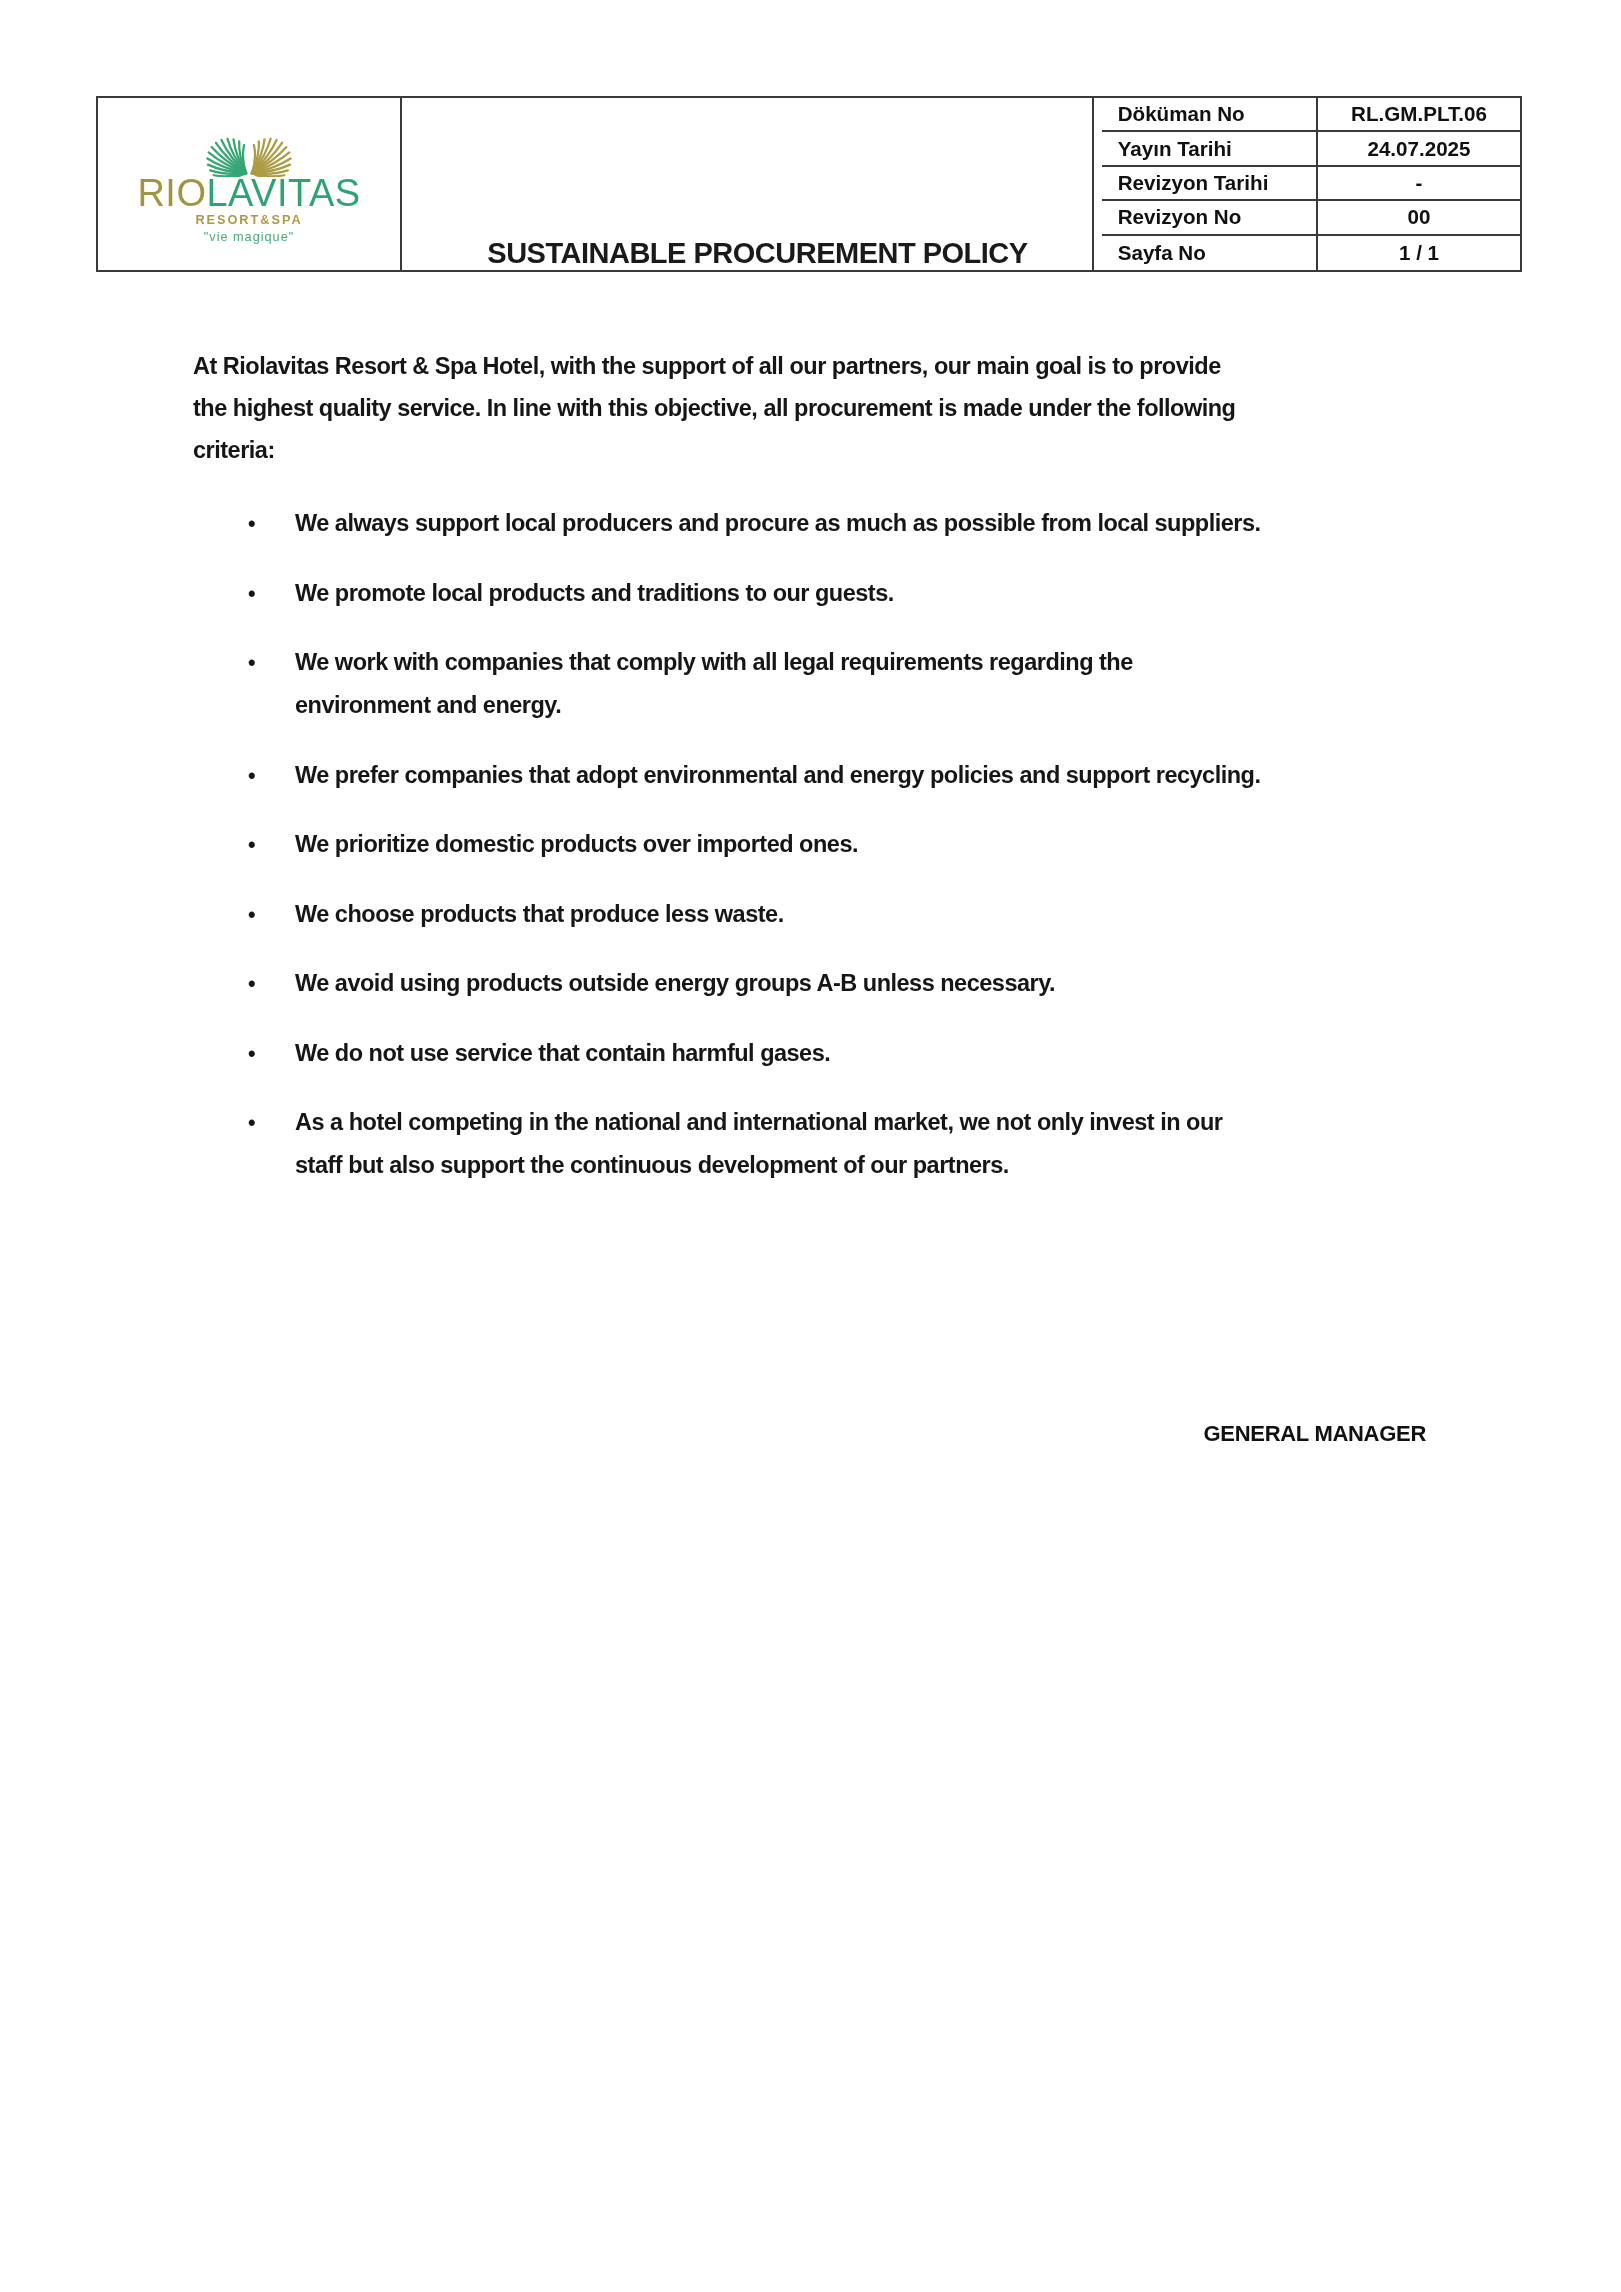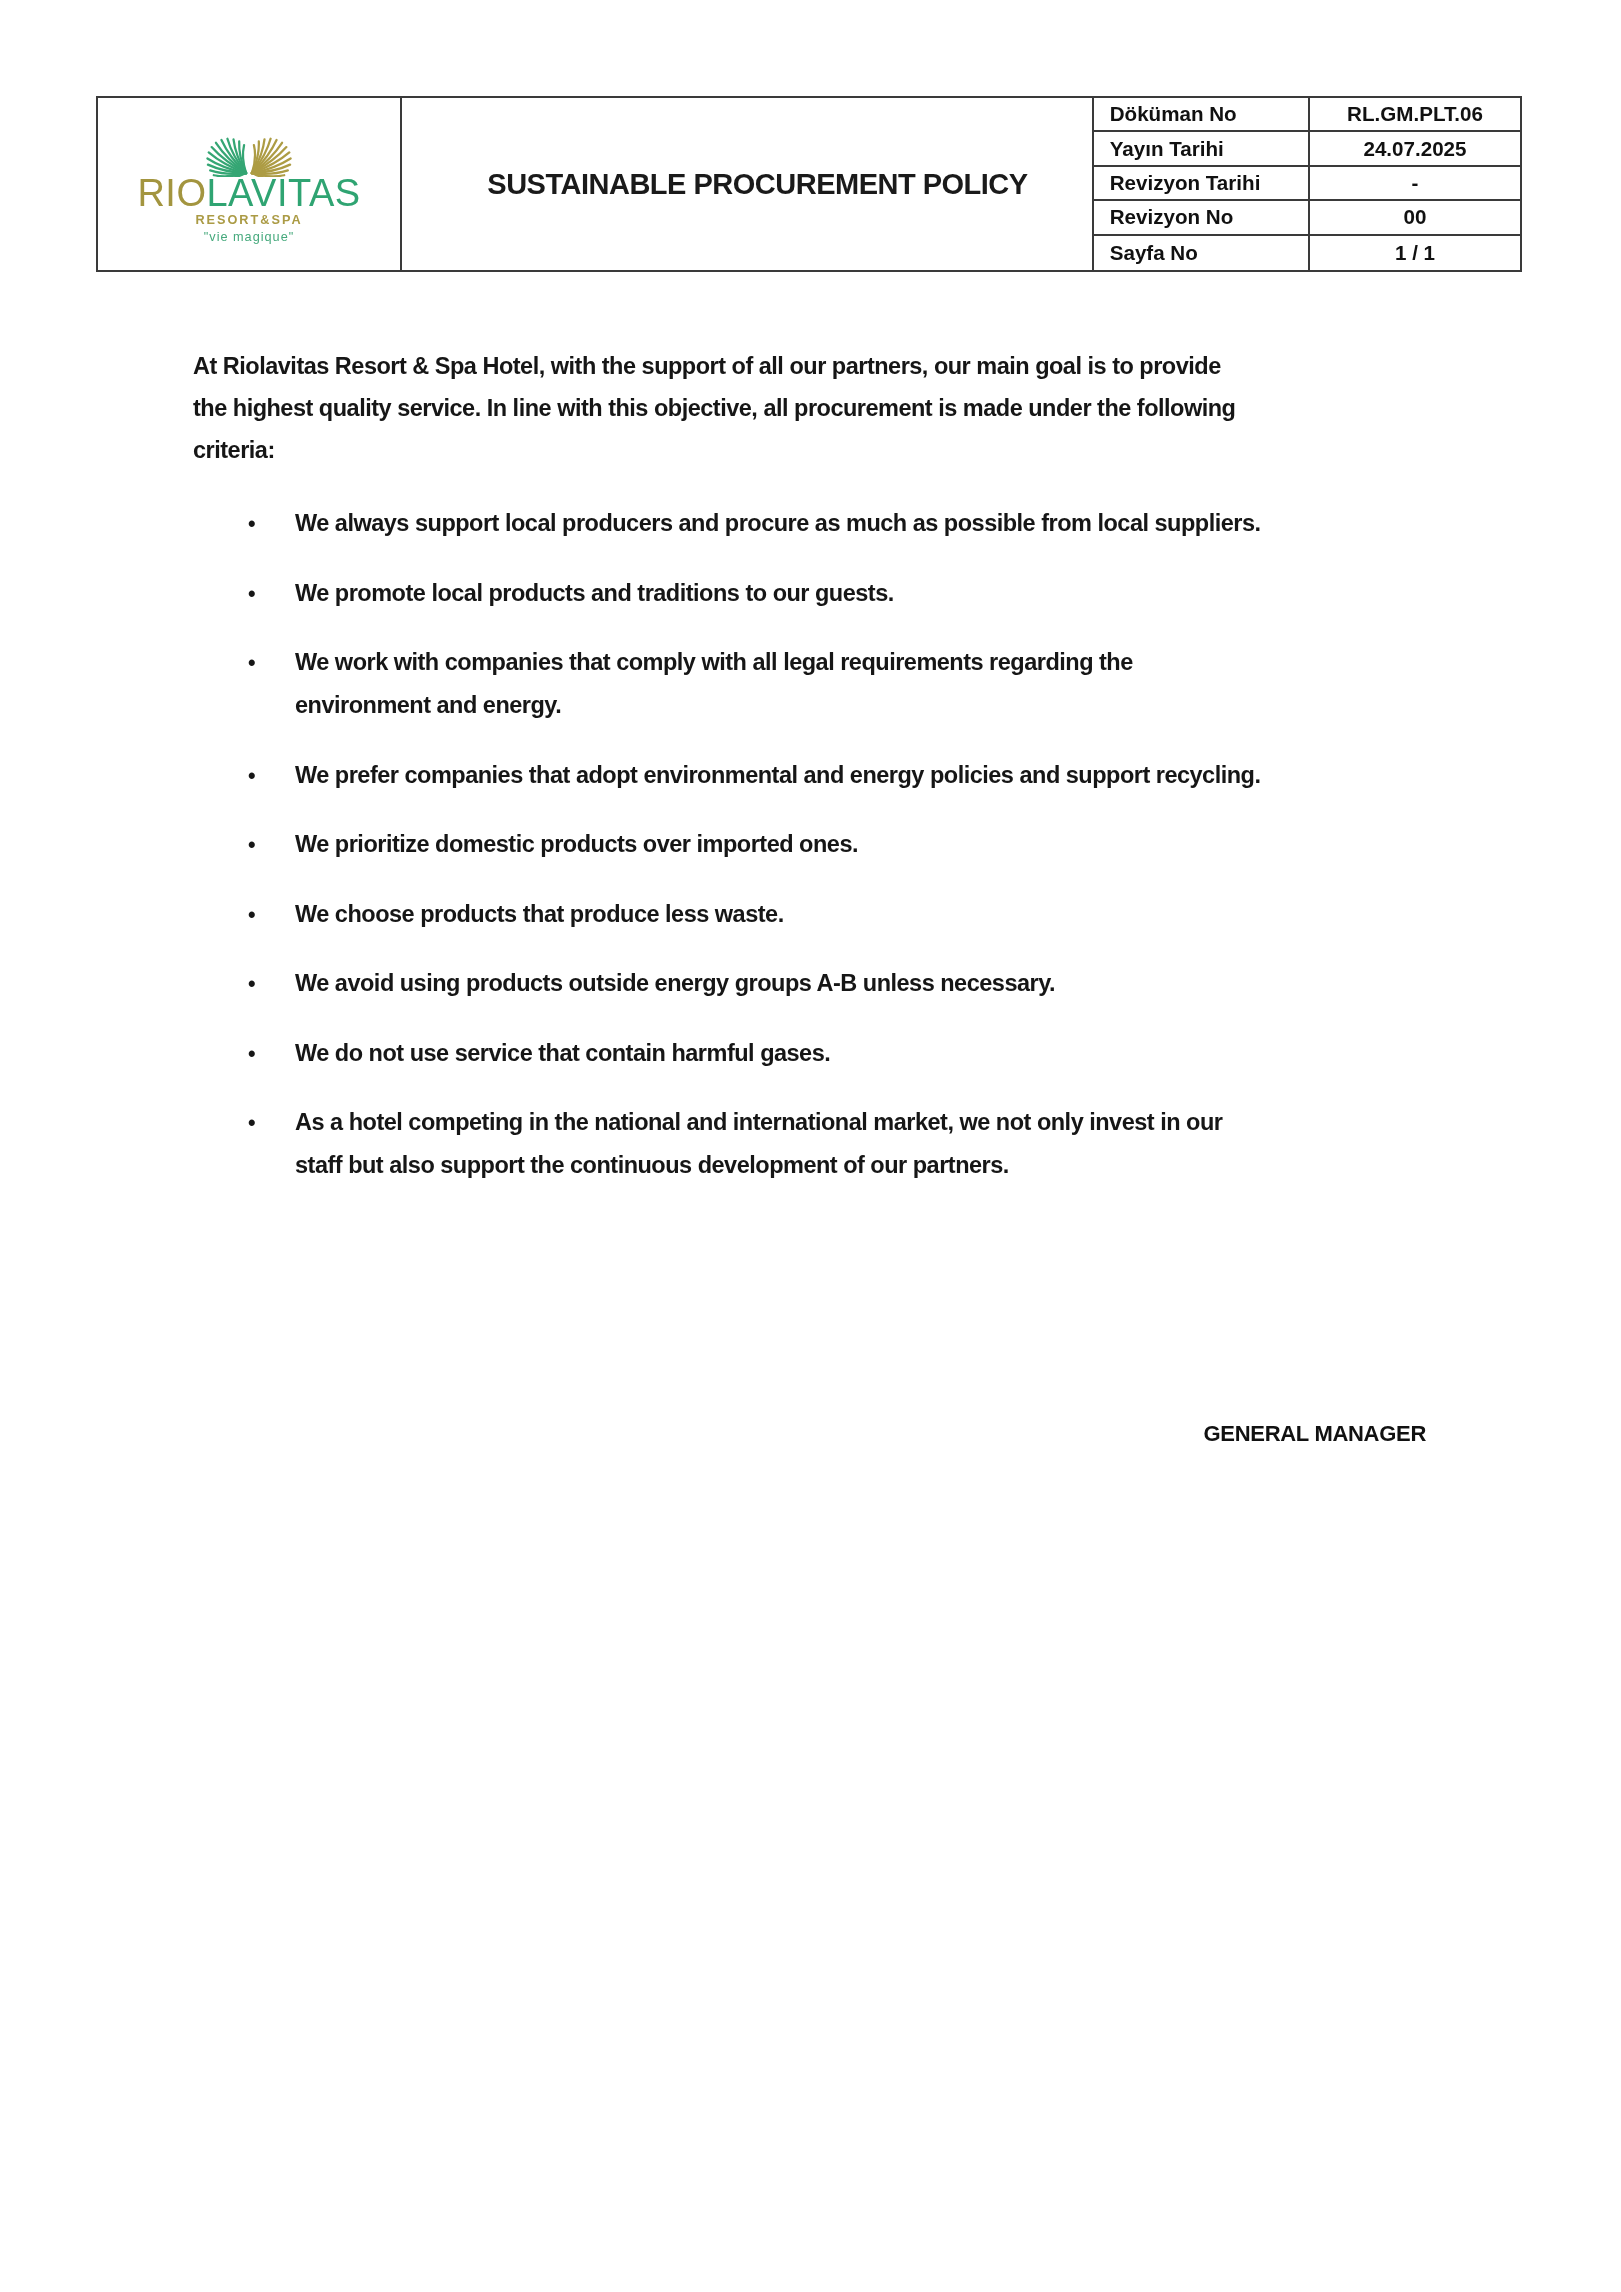--- a/index.html
+++ b/index.html
@@ -39,33 +39,34 @@
     font-size:12.7px;font-weight:700;letter-spacing:2px;
     color:#ab9b45;white-space:nowrap;
   }
   .tagline{
     margin-top:3.9px;
     font-size:12.7px;font-weight:400;letter-spacing:1px;
     color:#45a97c;white-space:nowrap;
   }
   .title-cell{
     flex:1 1 auto;
-    display:flex;align-items:center;justify-content:center;
+    display:flex;align-items:flex-end;justify-content:center;
     border-right:2.9px solid #3a3a3a;box-sizing:border-box;padding-left:21px;
   }
   .title-cell h1{
     margin:0;font-size:29px;font-weight:700;letter-spacing:-0.5px;
     color:#1a1a1a;white-space:nowrap;
   }
   .meta-table{
     width:426px;flex:0 0 426px;
     display:grid;
     grid-template-columns:216px 1fr;
     grid-auto-rows:1fr;
     box-sizing:border-box;
+    padding-left:8px;
   }
   .meta-cell{
     display:flex;align-items:center;
     font-size:20.6px;font-weight:700;color:#111;
     border-bottom:2px solid #3a3a3a;
     box-sizing:border-box;
     white-space:nowrap;
   }
   .meta-label{padding-left:15.7px;border-right:2.9px solid #3a3a3a;}
   .meta-value{justify-content:center;text-align:center;}

